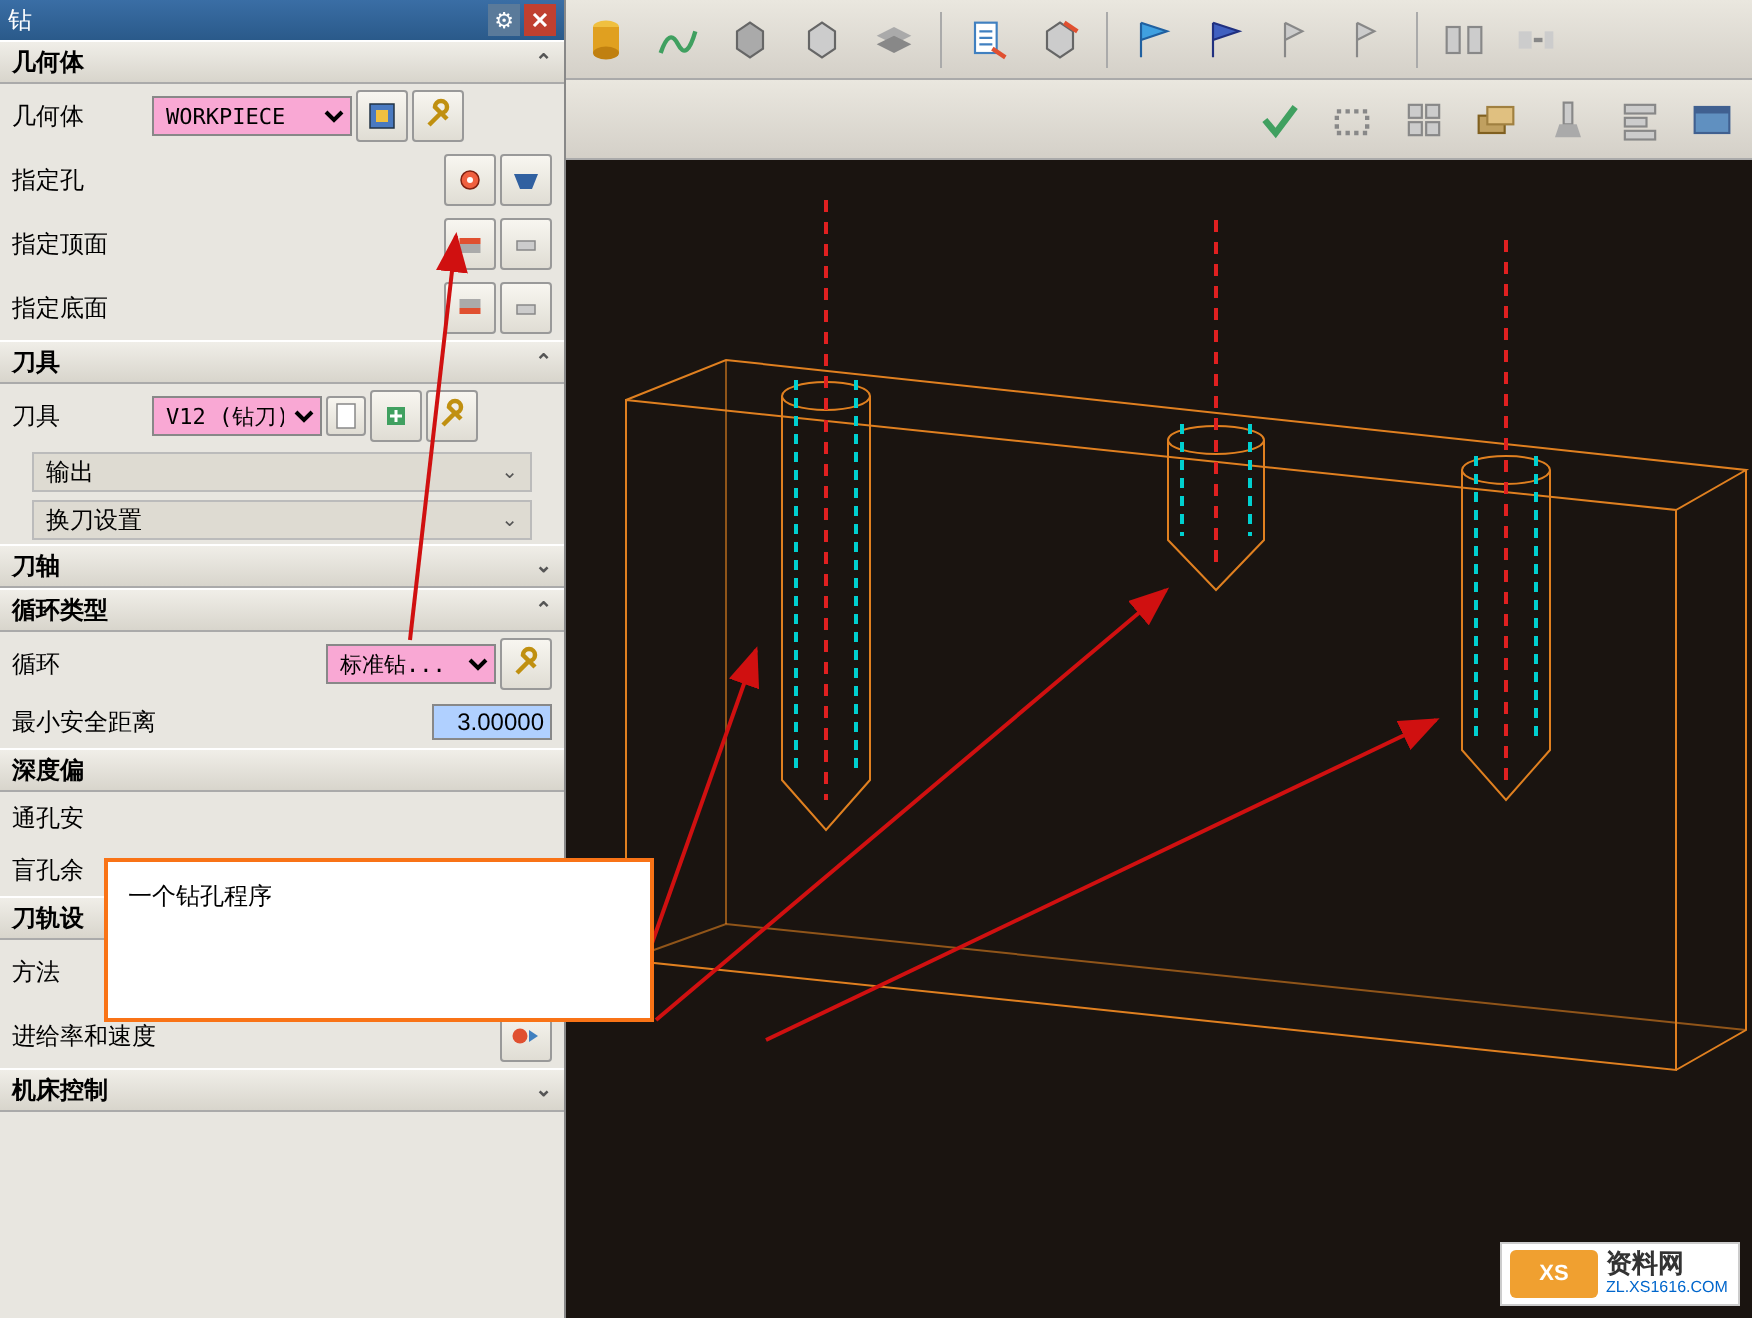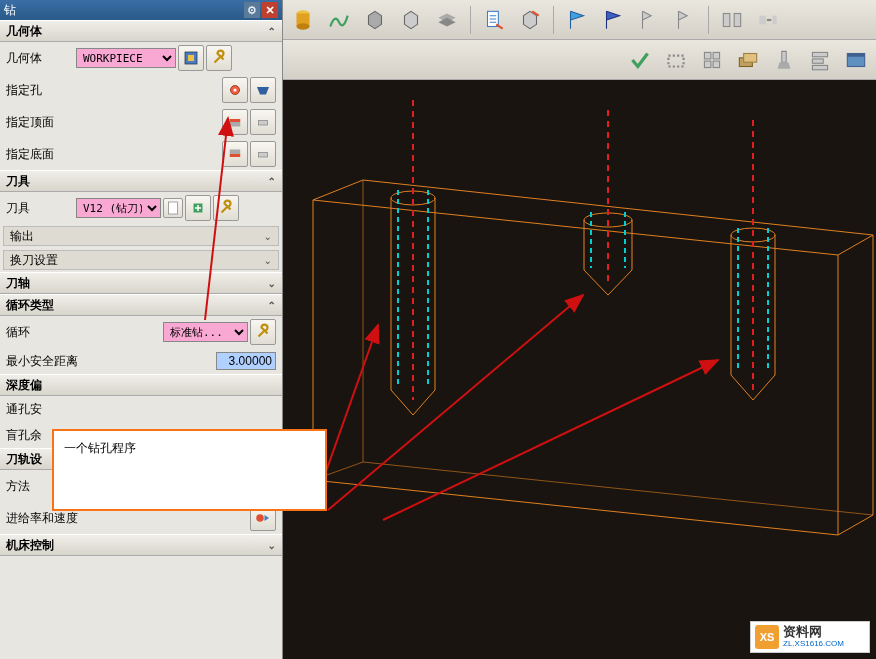--- a/index.html
+++ b/index.html
@@ -13,34 +13,34 @@
 .section-hdr{height:22px;background:linear-gradient(to bottom,#f0eee8,#d8d5cc);border-top:1px solid #fff;border-bottom:1px solid #aaa;display:flex;align-items:center;padding:0 6px;font-weight:bold;font-size:12px}
 .section-hdr .exp{margin-left:auto;font-size:10px;color:#555;cursor:pointer}
 .row{display:flex;align-items:center;padding:3px 6px;min-height:26px}
 .row .lbl{width:70px;font-size:12px}
 .row .spacer{flex:1}
 .combo{height:20px;border:1px solid #888;background:#f9a8d4;font-size:11px;padding:0 2px;font-family:monospace}
 .combo.w1{width:100px}
 .combo.w2{width:85px}
 .ibtn{width:26px;height:26px;border:1px solid #999;background:linear-gradient(to bottom,#f8f6f0,#e0ddd4);margin-left:2px;display:flex;align-items:center;justify-content:center;cursor:pointer;border-radius:2px}
 .ibtn svg{width:18px;height:18px}
-.sub-hdr{height:20px;background:#dedbd2;border:1px solid #bbb;padding:0 6px;display:flex;align-items:center;font-size:12px;margin:2px 3px}
+.sub-hdr{height:20px;background:#dedbd2;border:1px solid #bbb;padding:0 6px;display:flex;align-items:center;font-size:12px;margin:2px 16px}
 .sub-hdr .exp{margin-left:auto;font-size:10px;color:#555}
 .num-input{width:60px;height:18px;border:1px solid #888;background:#b0d0ff;text-align:right;padding:0 3px;font-size:12px}
 .right-area{flex:1;display:flex;flex-direction:column;background:#d4d0c8}
 .toolbar{height:40px;display:flex;align-items:center;padding:2px 4px;gap:4px;background:linear-gradient(to bottom,#eae7df,#d4d0c8);border-bottom:1px solid #aaa}
 .toolbar.second{height:40px}
 .tbtn{width:32px;height:32px;border:1px solid transparent;display:flex;align-items:center;justify-content:center;cursor:pointer}
 .tbtn svg{width:26px;height:26px}
 .tsep{width:1px;height:28px;background:#aaa;margin:0 3px}
 .viewport{flex:1;background:#1a1410;position:relative;overflow:hidden}
 .annotation-box{position:absolute;left:52px;top:429px;width:275px;height:82px;background:#fff;border:2px solid #f97316;padding:8px 10px;font-size:18px;line-height:1.6;z-index:10}
 .arrow{position:absolute;pointer-events:none}
 .watermark{position:absolute;right:6px;bottom:6px;width:120px;height:32px;background:#fff;border:1px solid #ccc;display:flex;align-items:center;padding:2px 4px;font-size:10px}
-.watermark .wm-logo{width:24px;height:24px;background:#f0a030;border-radius:3px;display:flex;align-items:center;justify-content:center;color:#fff;font-weight:bold;font-size:11px;margin-right:4px}
+.watermark .wm-logo{width:44px;height:24px;background:#f0a030;border-radius:3px;display:flex;align-items:center;justify-content:center;color:#fff;font-weight:bold;font-size:11px;margin-right:4px}
 .watermark .wm-text{display:flex;flex-direction:column;line-height:1.1}
 .watermark .wm-main{font-size:13px;font-weight:bold;color:#333}
 .watermark .wm-sub{font-size:8px;color:#06c}
 </style>
 </head>
 <body>
 
 <div class="left-panel">
   <div class="titlebar">
     <span class="title">钻</span>

